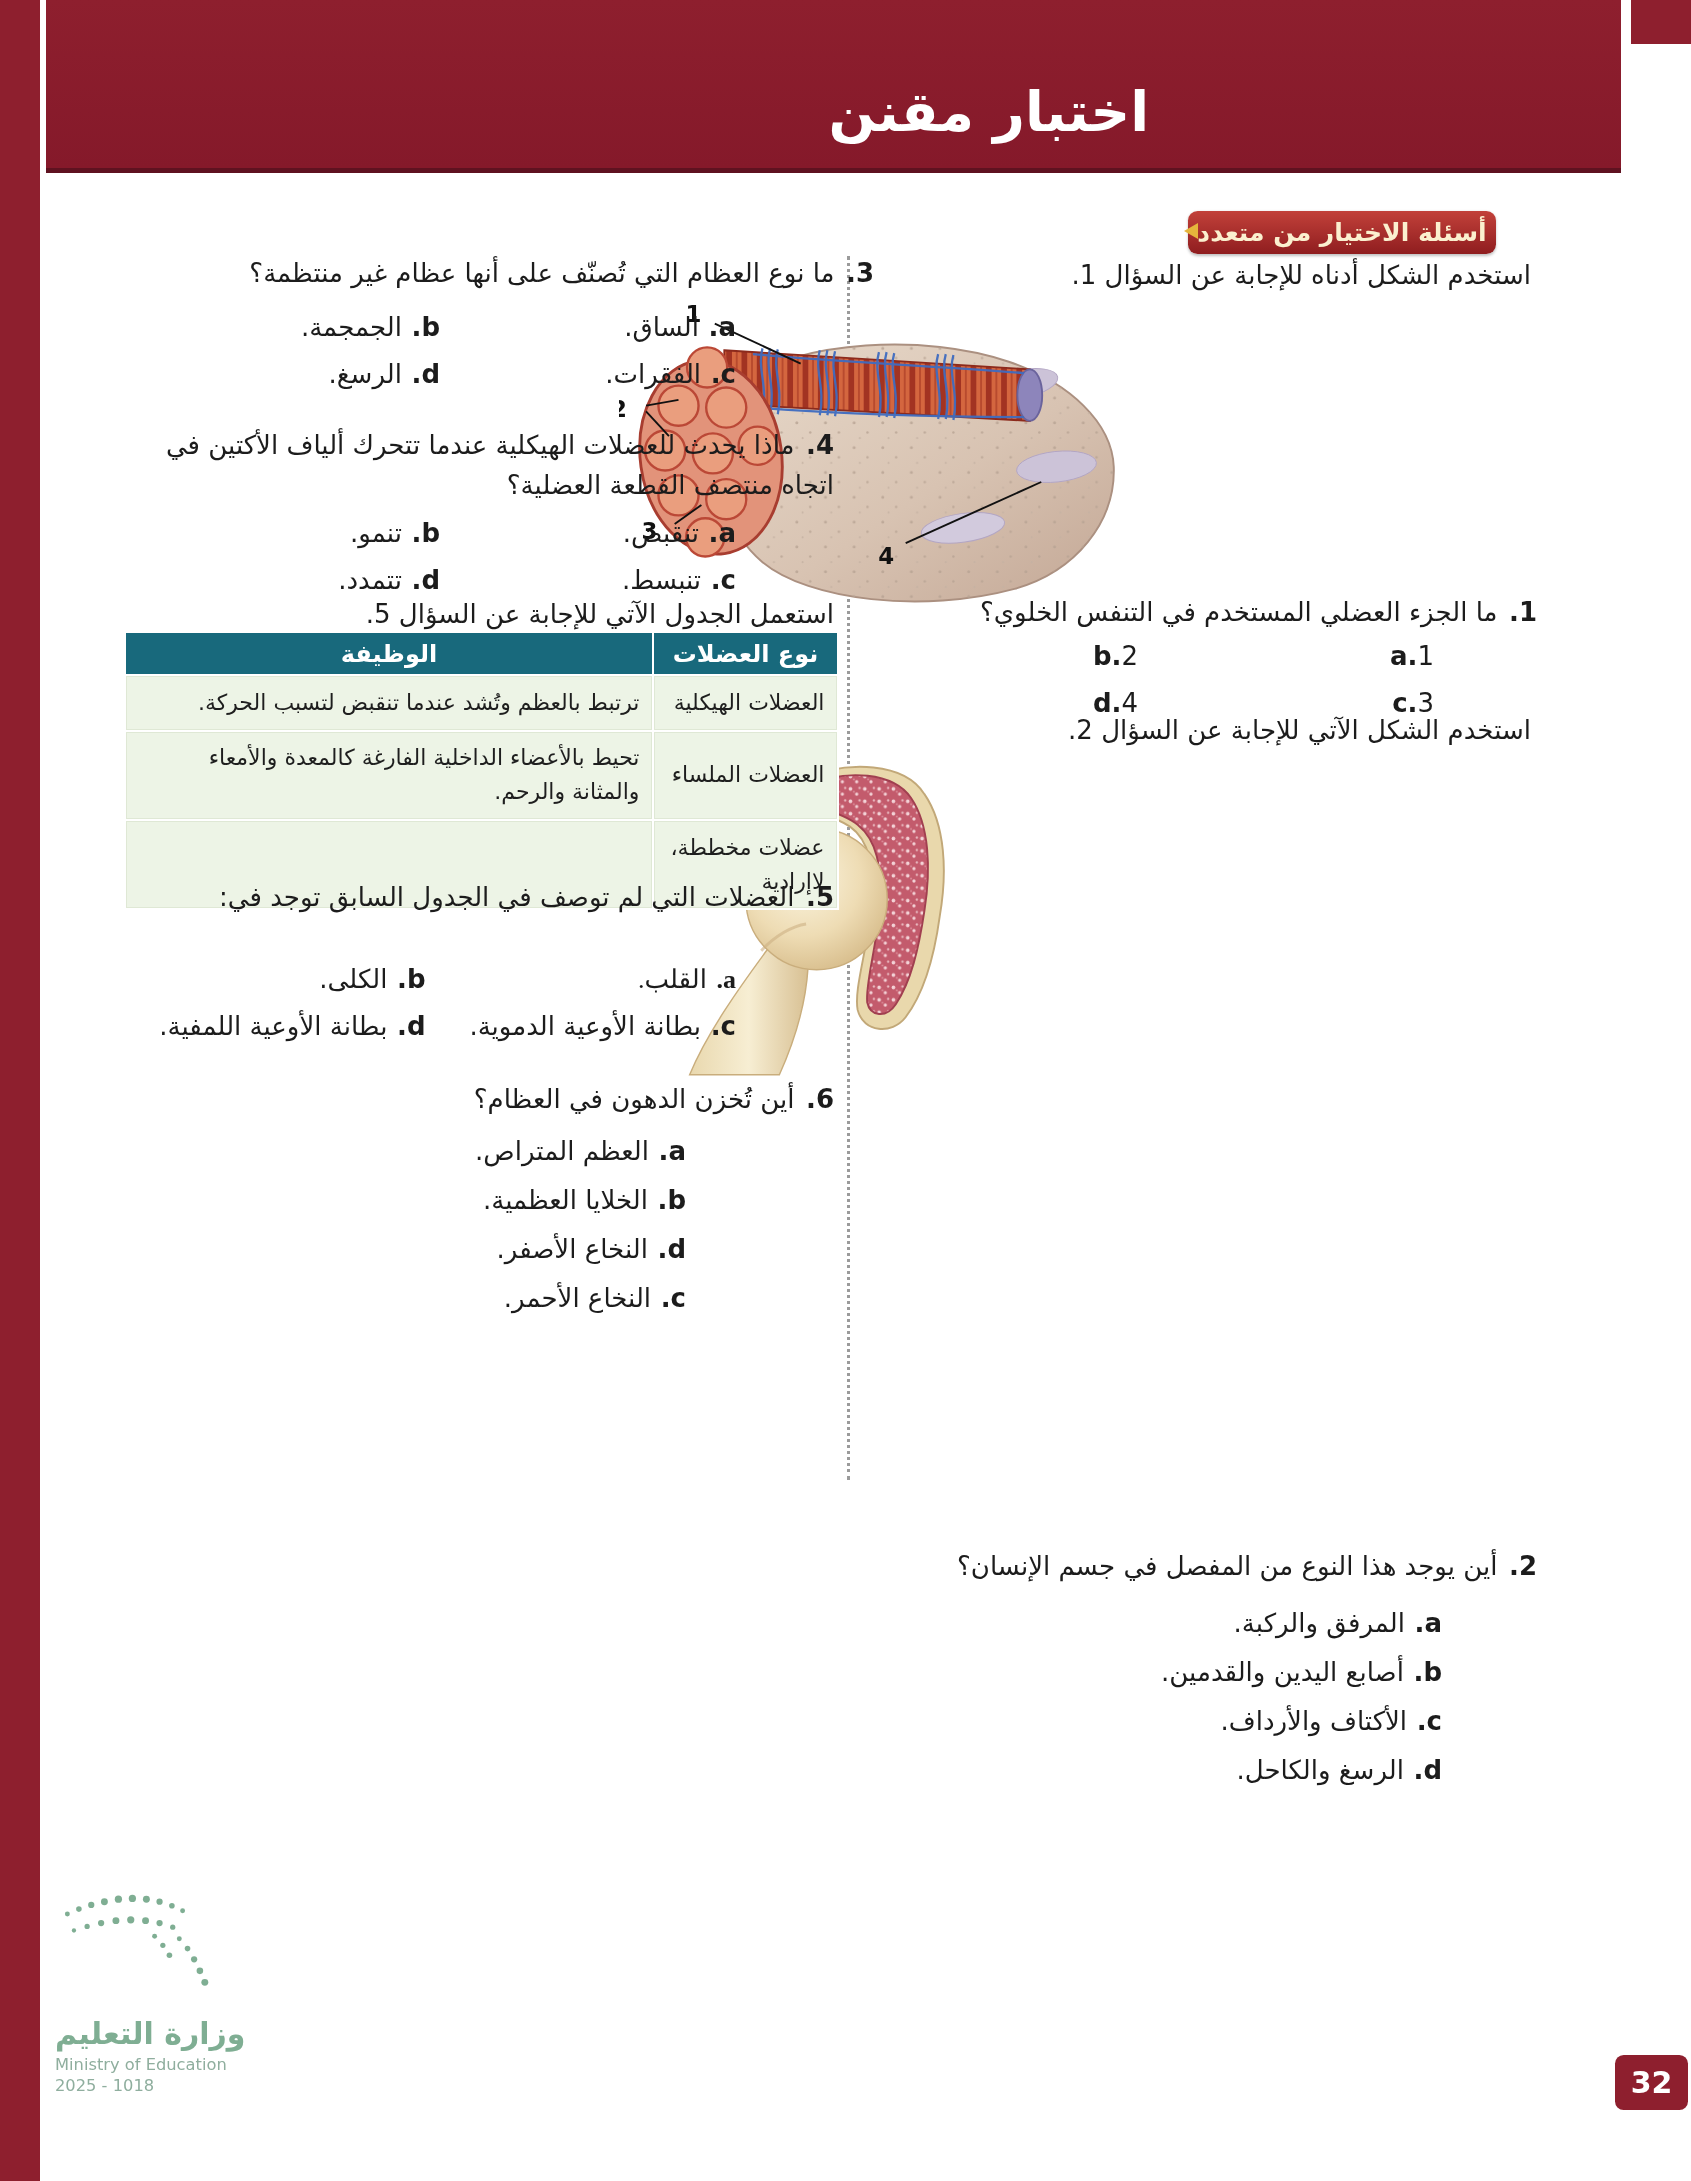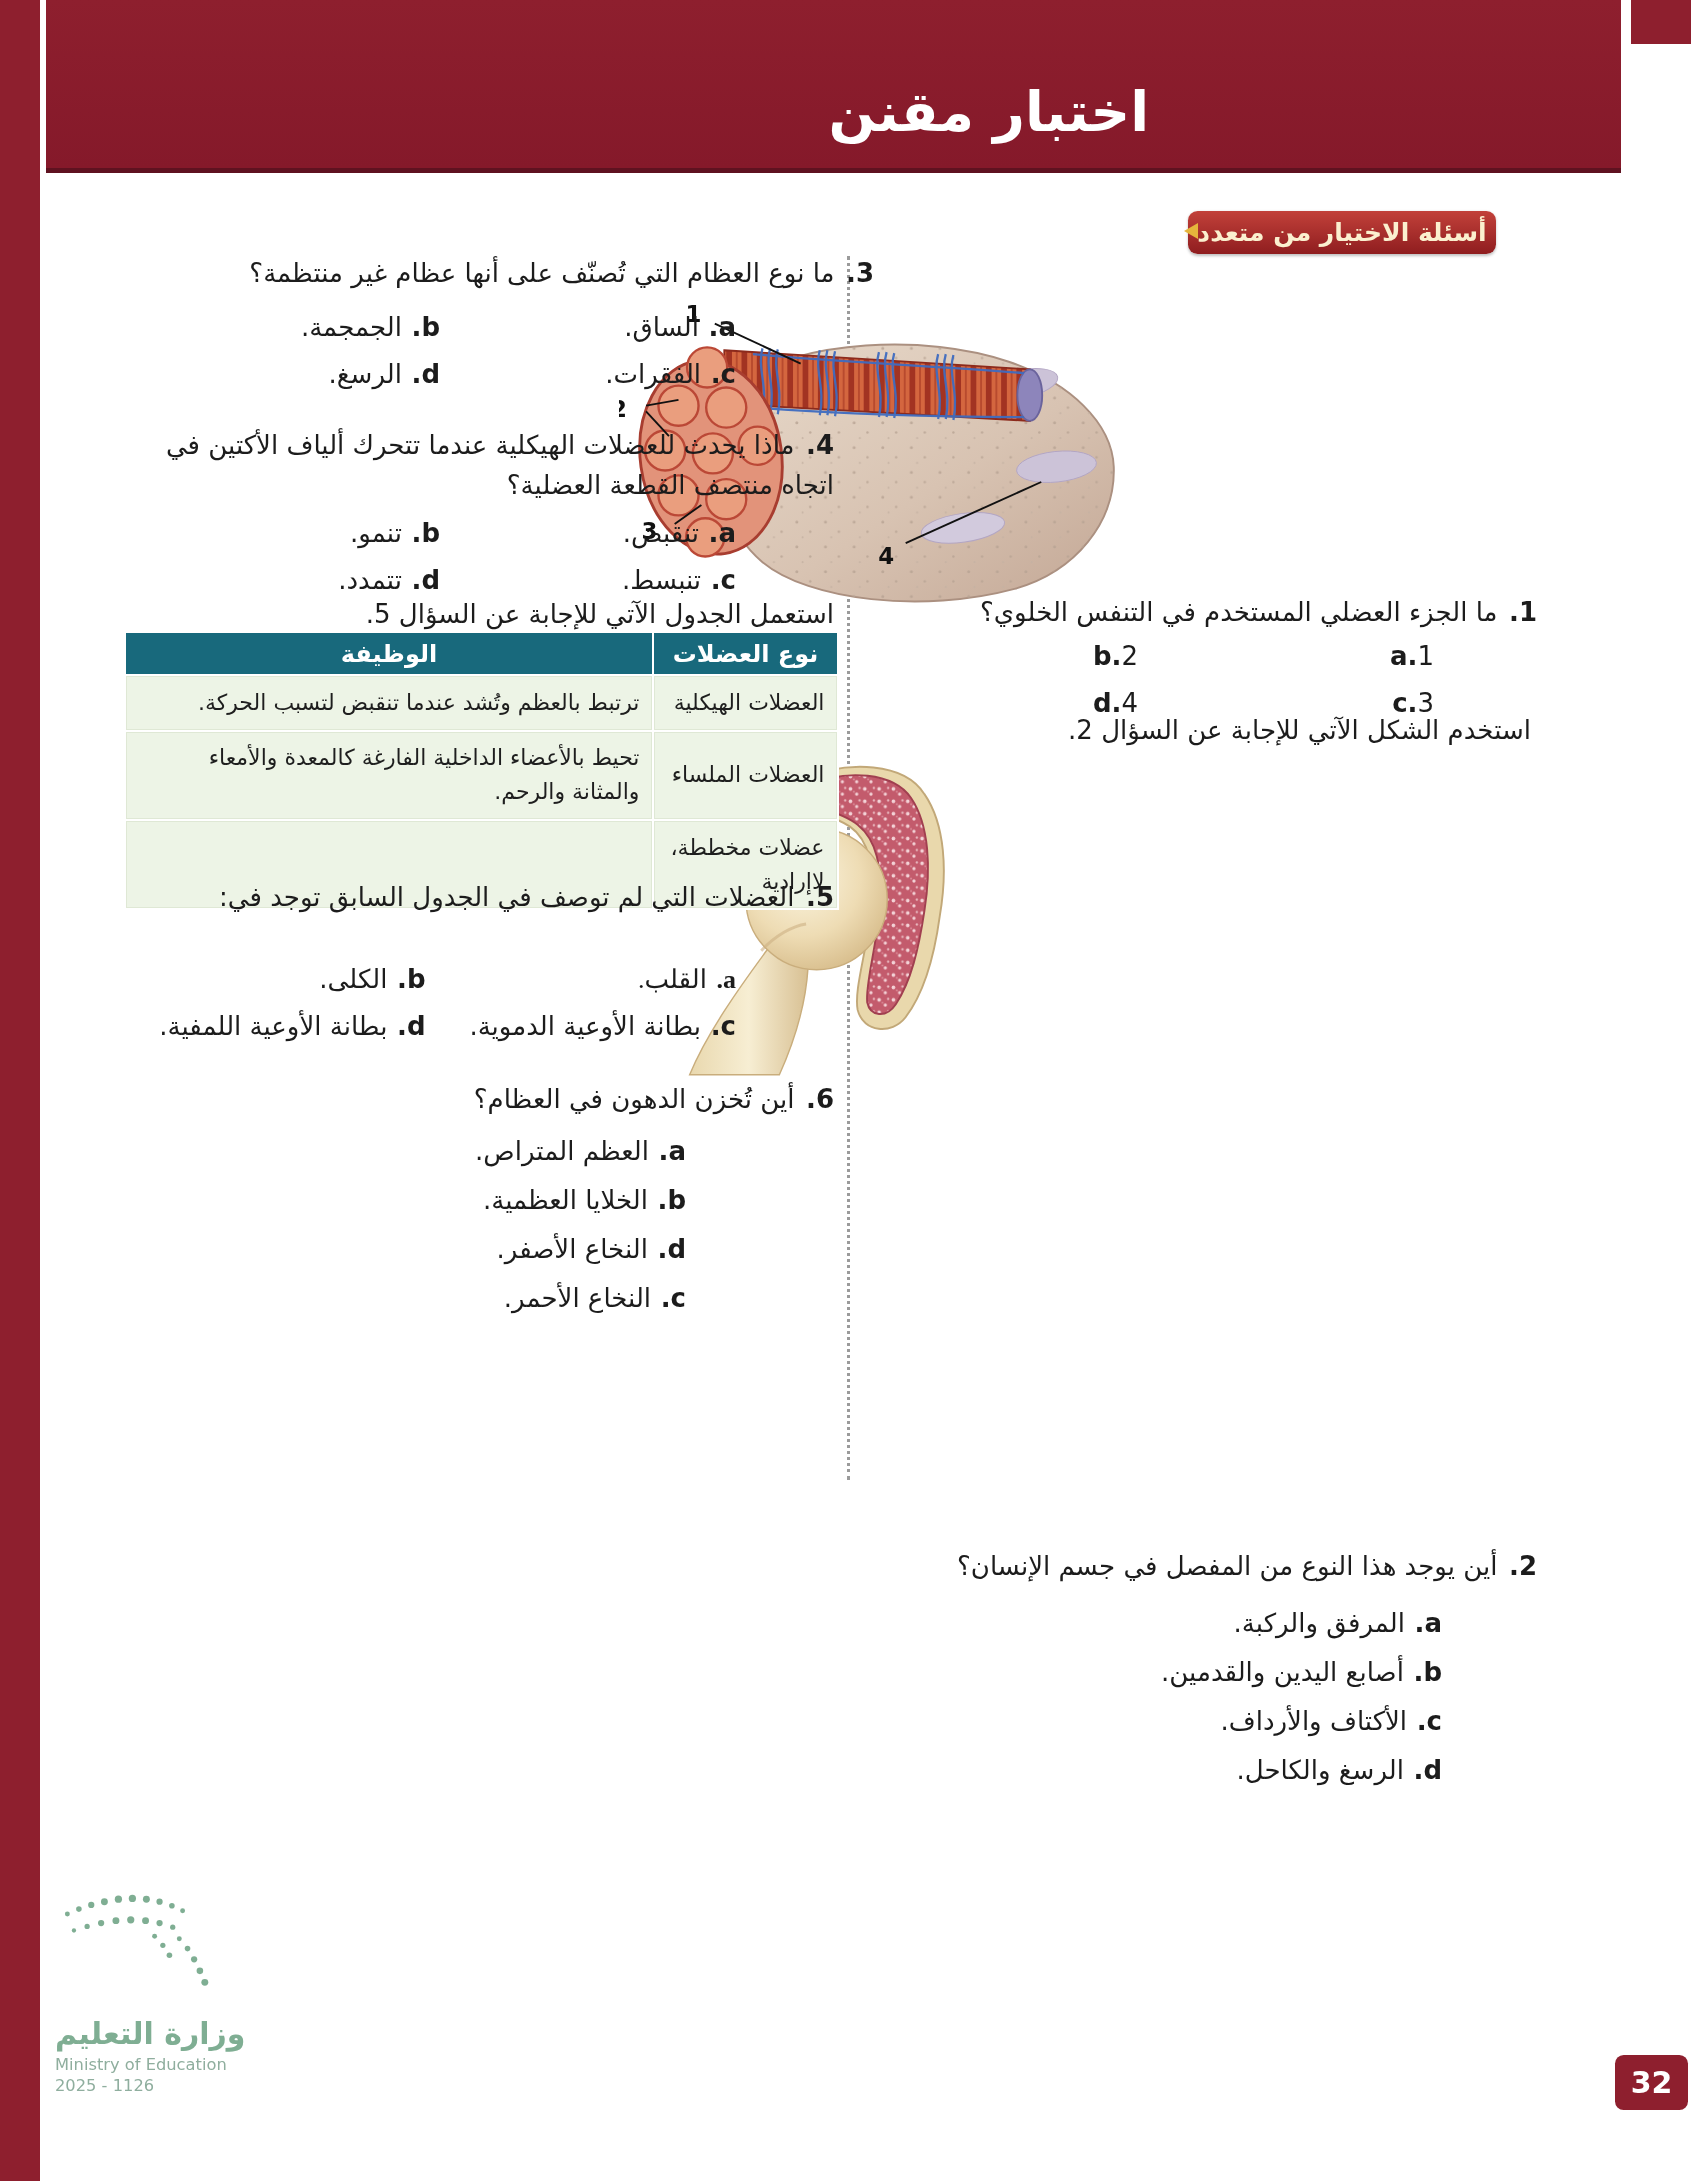--- a/index.html
+++ b/index.html
@@ -57,20 +57,21 @@
   <div class="band-title">اختبار مقنن</div>
   <div class="corner-square"></div>
 
   <div class="badge">
     <div class="tri"></div>
     <span>أسئلة الاختيار من متعدد</span>
   </div>
 
   <div class="divider"></div>
 
+  <div class="blk" style="right:161px;top:256px;width:612px;">استخدم الشكل أدناه للإجابة عن السؤال 1.</div>
 
   <figure style="position:absolute;left:619px;top:293px;">
     <svg viewBox="0 0 520 330" width="497" height="315">
       <defs>
         <linearGradient id="fgrad" x1="0" y1="0" x2="1" y2="1">
           <stop offset="0" stop-color="#e8dacb"></stop>
             <stop offset="0.55" stop-color="#d8c3b2"></stop>
             <stop offset="1" stop-color="#c3a795"></stop>
         </linearGradient>
         <pattern id="sarc" width="16" height="12" patternUnits="userSpaceOnUse">
@@ -339,19 +340,19 @@
           <circle cx="168" cy="83" r="3.8"></circle>
           <circle cx="175" cy="97" r="4"></circle>
         <circle cx="181" cy="111" r="4.2"></circle>
           <circle cx="120" cy="55" r="3"></circle>
           <circle cx="130" cy="66" r="3.2"></circle>
           <circle cx="138" cy="78" r="3.4"></circle>
       </g>
     </svg>
     <div class="ar">وزارة التعليم</div>
     <div class="en">Ministry of Education</div>
-    <div class="yr">2025 - 1126</div>
+    <div class="yr">2025 - 1018</div>
   </div>
 
   <div class="page-num">32</div>
 
 </div>
 
 
 </body></html>

